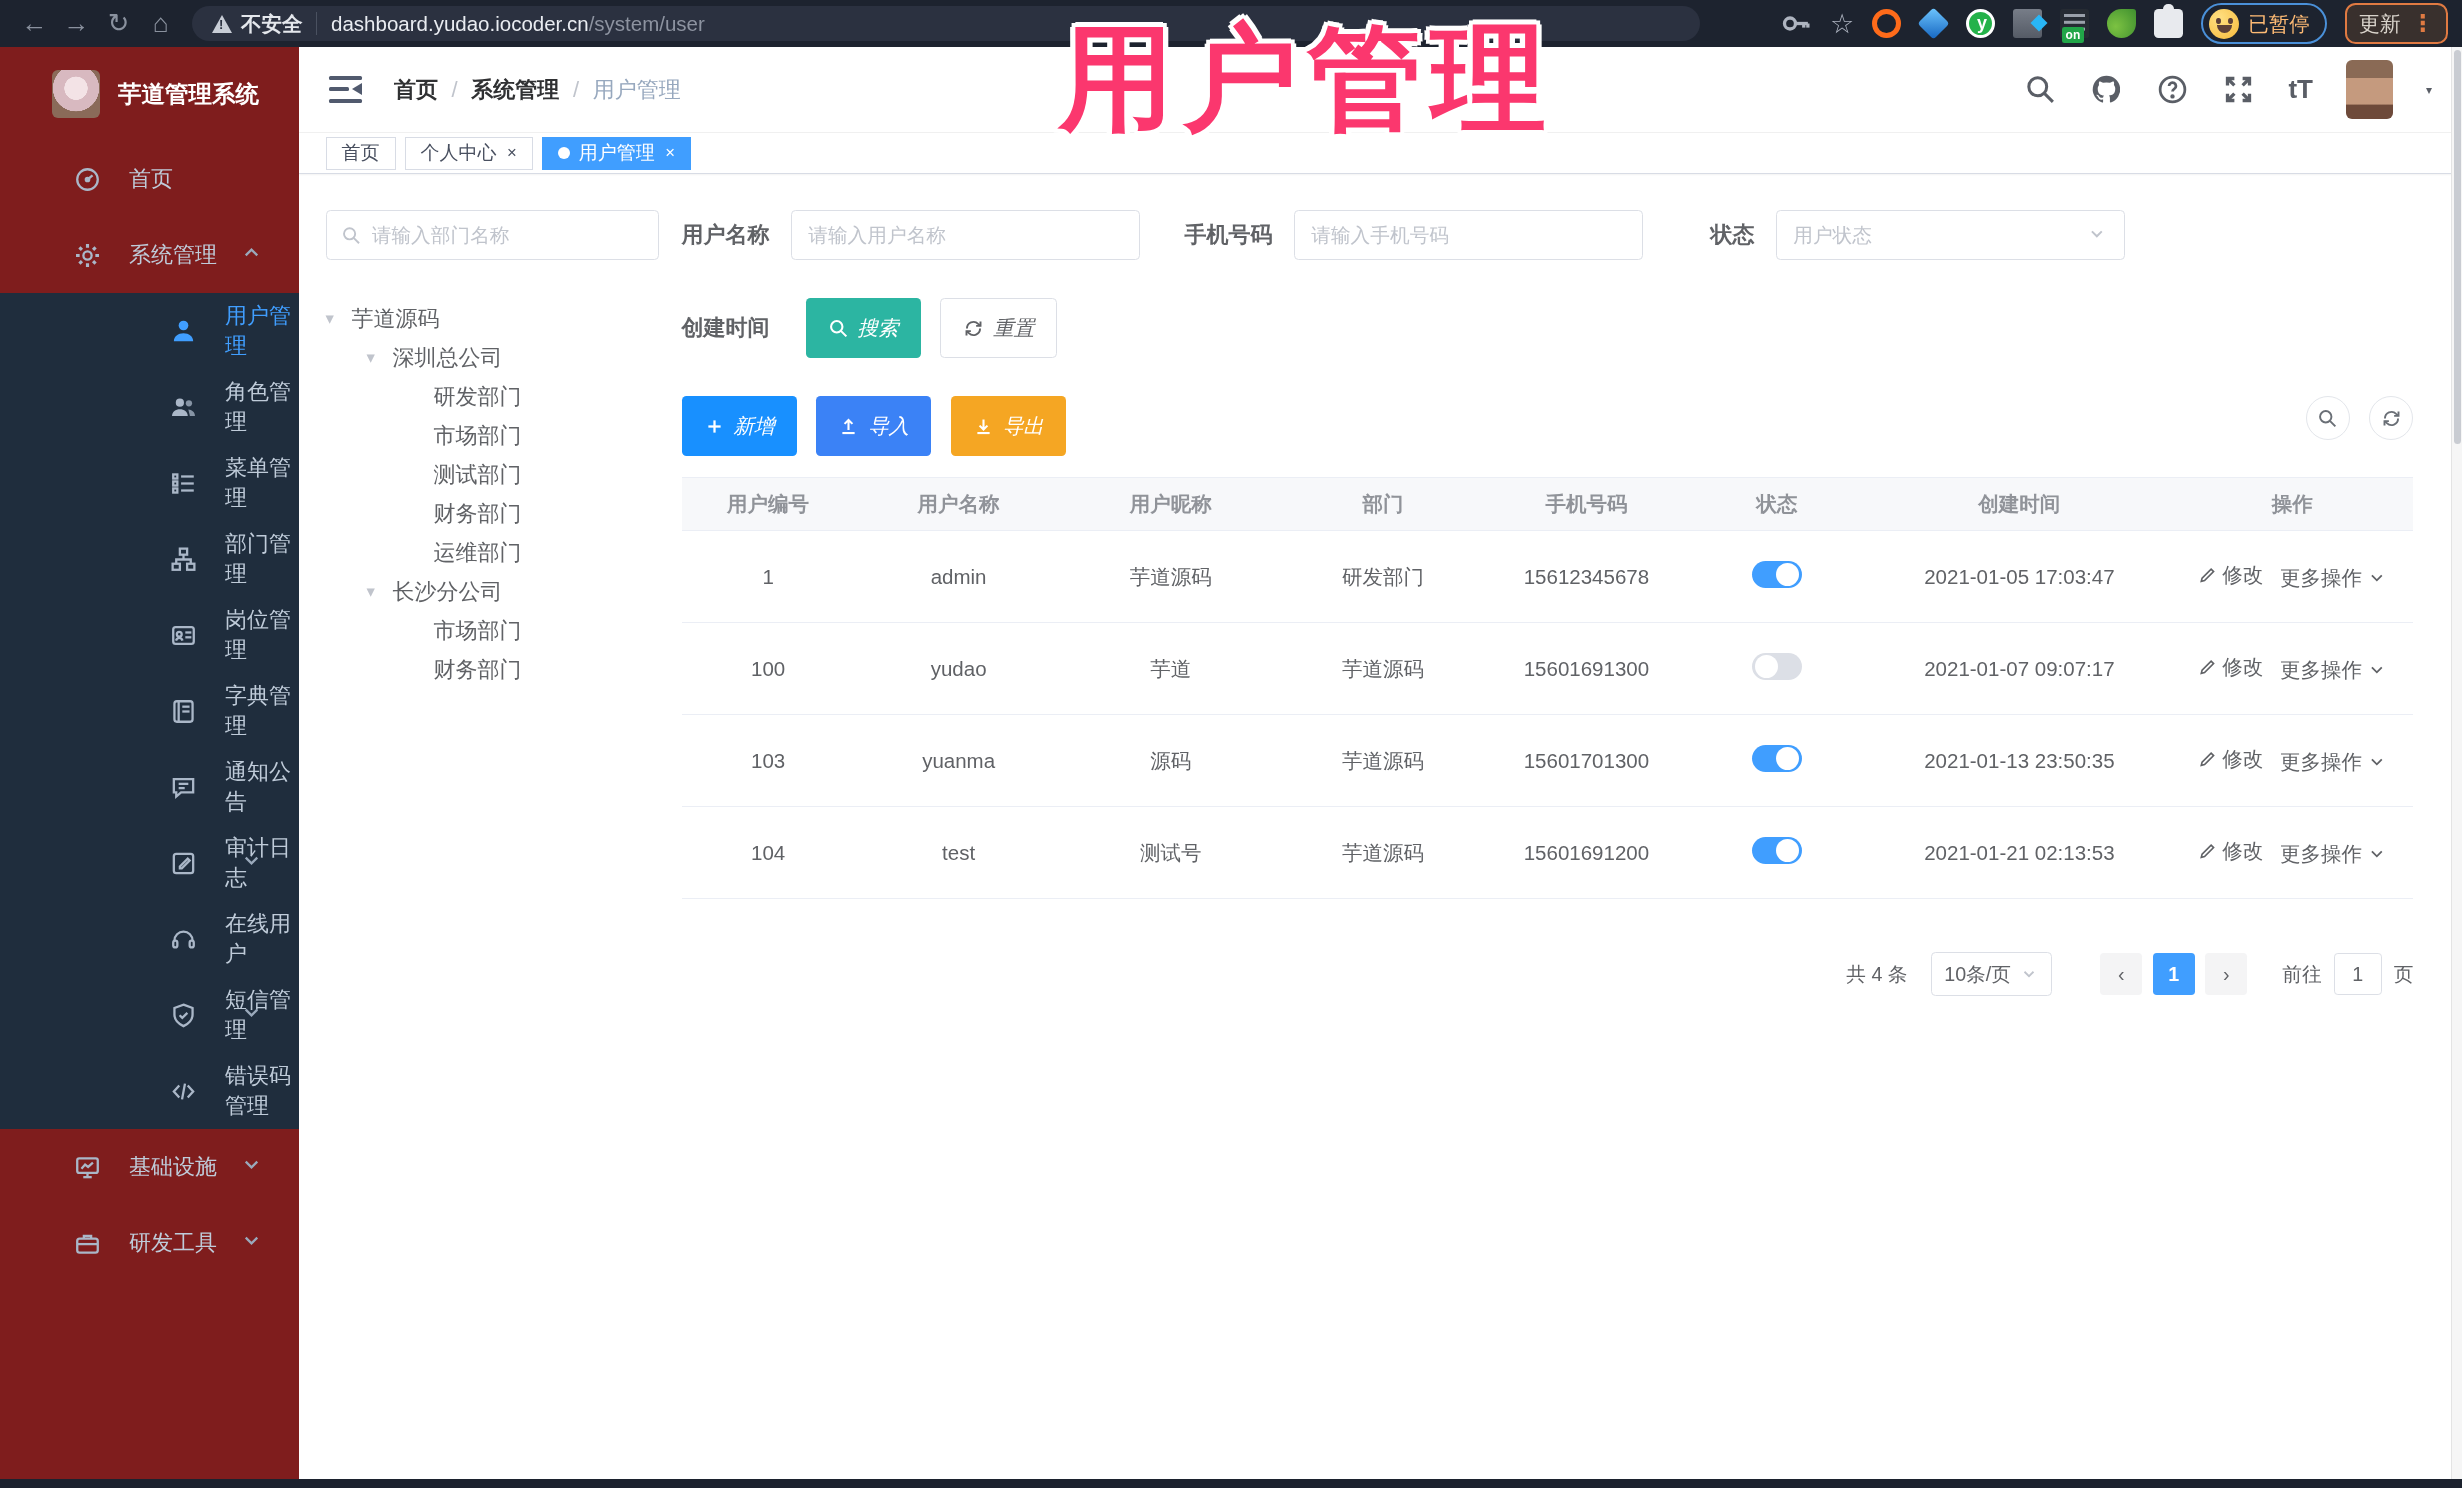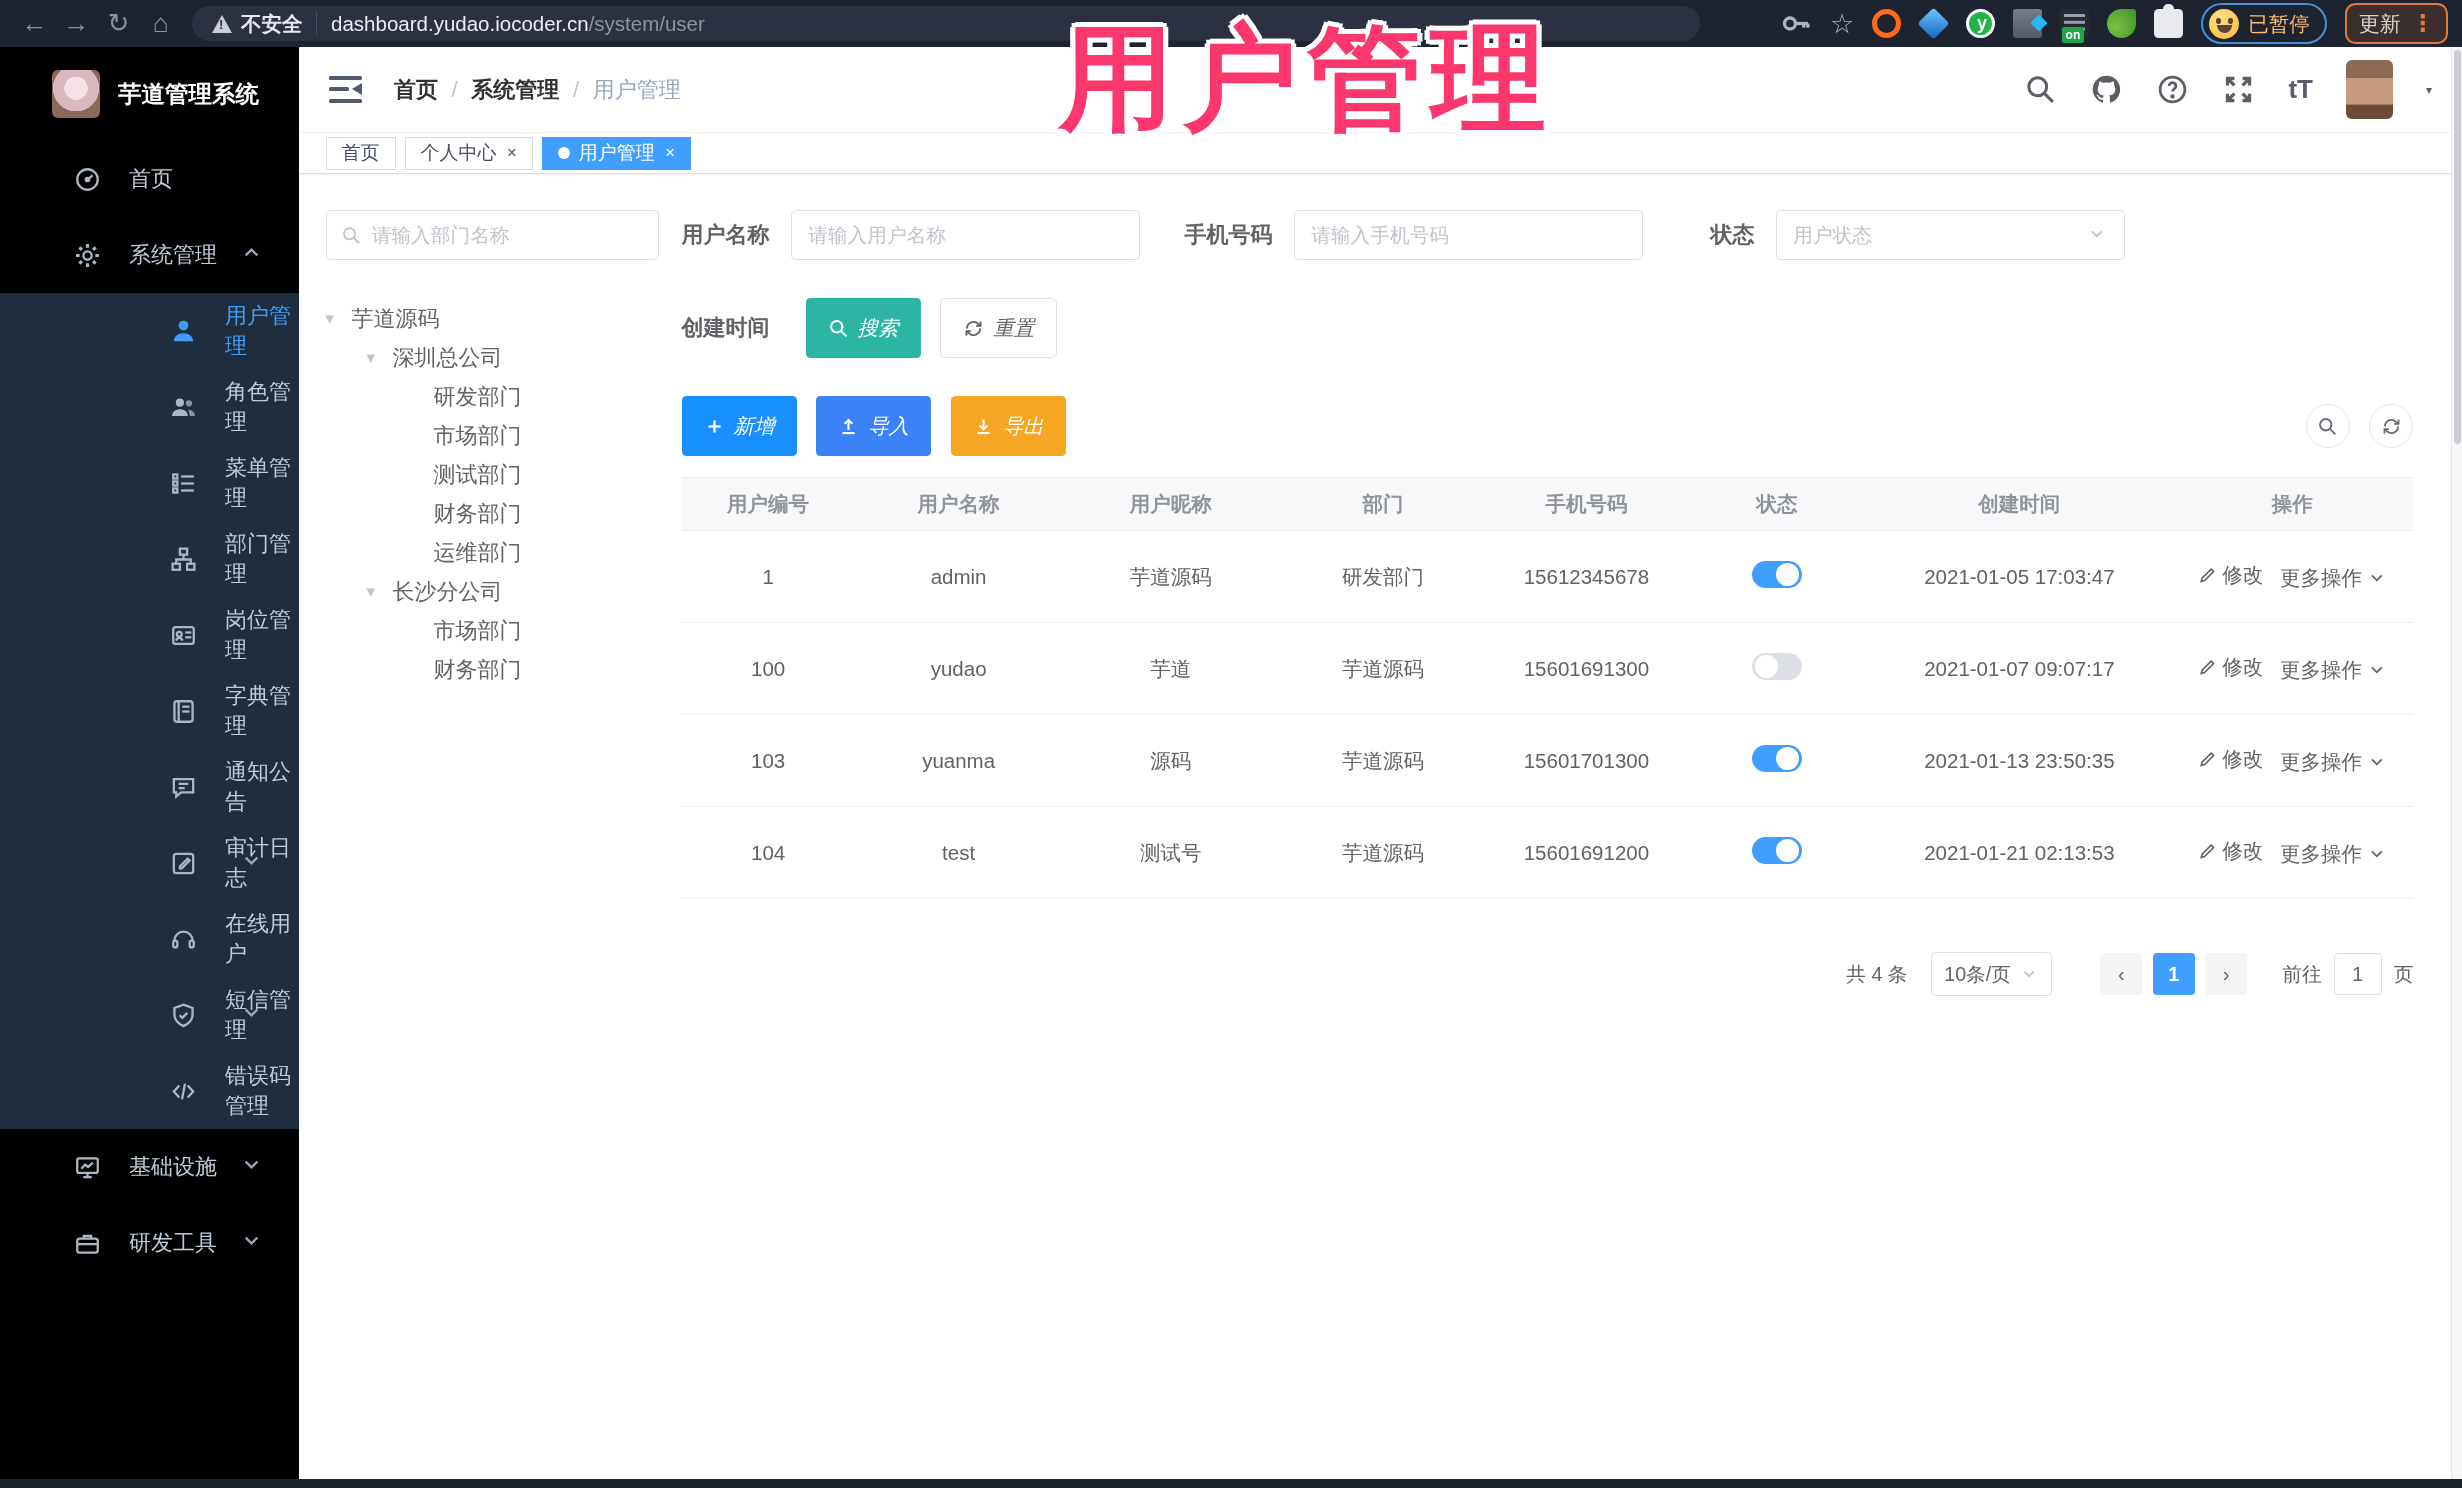--- a/index.html
+++ b/index.html
@@ -37,21 +37,21 @@
   .paused-label { color:#fdba74; font-size:20.5px;text-align:center; }
   .update-pill { display:flex; align-items:center; gap:10.6px; border:2.3px solid #e07a42; background:#39302d; border-radius:10.6px; padding:4.5px 12px; }
   .update-label { color:#d9d3cb; font-size:21px; }
   .dots { color:#e07a42; font-size:23px; font-weight:bold; letter-spacing:0; line-height:0.5; }
 
   
   .overlay-title { position:absolute; left:1059px; top:1.5px; z-index:60; font-size:115px; font-weight:800; letter-spacing:9px; color:#fb376e;
     text-shadow:-5.3px 0 #fff,5.3px 0 #fff,0 -5.3px #fff,0 5.3px #fff,-3.8px -3.8px #fff,3.8px -3.8px #fff,-3.8px 3.8px #fff,3.8px 3.8px #fff; pointer-events:none; }
 
   
-  .sidebar { position:absolute; left:0; top:47px; width:299px; bottom:9px; background:#000000; overflow:hidden; }
+  .sidebar { position:absolute; left:0; top:47px; width:299px; bottom:9px; background:#7f1d1d; overflow:hidden; }
   .logo-row { display:flex; align-items:center; gap:18px; padding:23px 0 23px 52px; }
   .logo-img { width:48px; height:48px; border-radius:6px; background:radial-gradient(circle at 50% 38%,#f3e3e6 0 30%,#d8b9c0 31% 60%,#8a6a59 61%); }
   .app-title { color:#fff; font-size:23.5px; font-weight:bold; }
   .menu { }
   .menu-item { height:76px; display:flex; align-items:center; color:#bfcbd9; font-size:22px; cursor:pointer; padding-left:72px; position:relative; }
   .menu-item.sub { padding-left:168px; background:#1f2d3d; }
   .menu-item .mi-icon { width:30px; height:30px; margin-right:27px; flex:0 0 auto; display:flex; align-items:center; justify-content:center; color:#aab7c8; }
   .menu-item.active { color:#409eff; }
   .menu-item.active .mi-icon { color:#409eff; }
   .menu-item .chev { position:absolute; right:36px; color:#9aa9bb; }
@@ -109,21 +109,21 @@
   .date-range .cal { color:#c0c4cc; display:flex; }
   .date-range .cal svg { width:23px; height:23px; }
   .date-range .dash { color:#606266; }
   .mr-40 { margin-right:30px; }
   .btn { height:60px; border:none; border-radius:4.5px; font-size:20.5px; display:inline-flex; align-items:center; gap:9px; padding:0 22px; cursor:pointer;font-style:italic; }
   .btn svg { width:21px; height:21px; }
   .btn-search { color:#fff; margin-left:15px; }
   .btn-reset { background:#fff; border:0.8px solid #dcdfe6; color:#606266; margin-left:19.7px; }
 
   
-  .toolbar { display:flex; align-items:center; margin-bottom:21px; }
+  .toolbar { display:flex; margin-bottom:21px; }
   .btn-add { color:#fff; }
   .btn-import { color:#fff; margin-left:19.7px; }
   .btn-export { color:#fff; margin-left:19.7px; }
   .toolbar .spacer { flex:1; }
   .circle-btn { width:44px; height:44px; border-radius:50%; border:0.8px solid #e3e6eb; background:#fff; color:#6a6f76; display:flex; align-items:center; justify-content:center; cursor:pointer; margin-left:19.7px; }
   .circle-btn svg { width:21px; height:21px; }
 
   
   table.grid { width:100%; border-collapse:collapse; }
   .grid th { background:#f7f8fa; color:#909399; font-size:20.5px; font-weight:bold; height:53px; border-top:0.8px solid #ebeef5; border-bottom:0.8px solid #ebeef5; text-align:center; }

